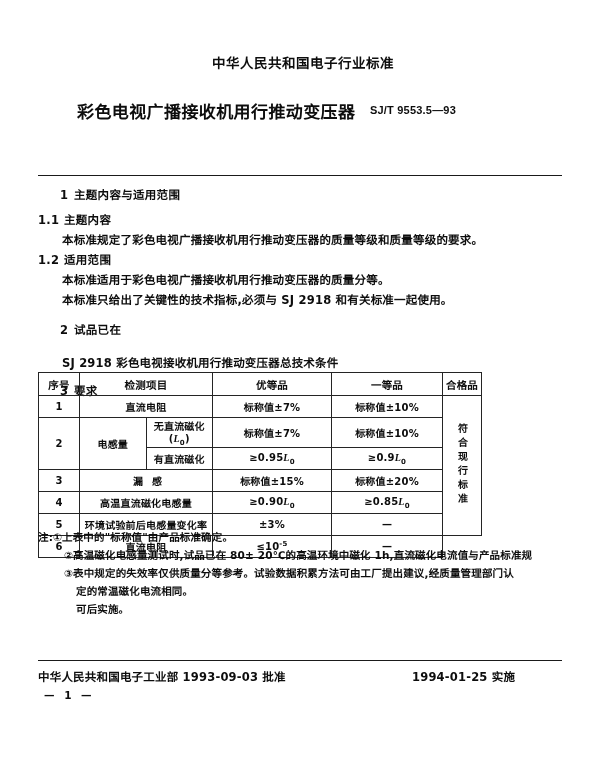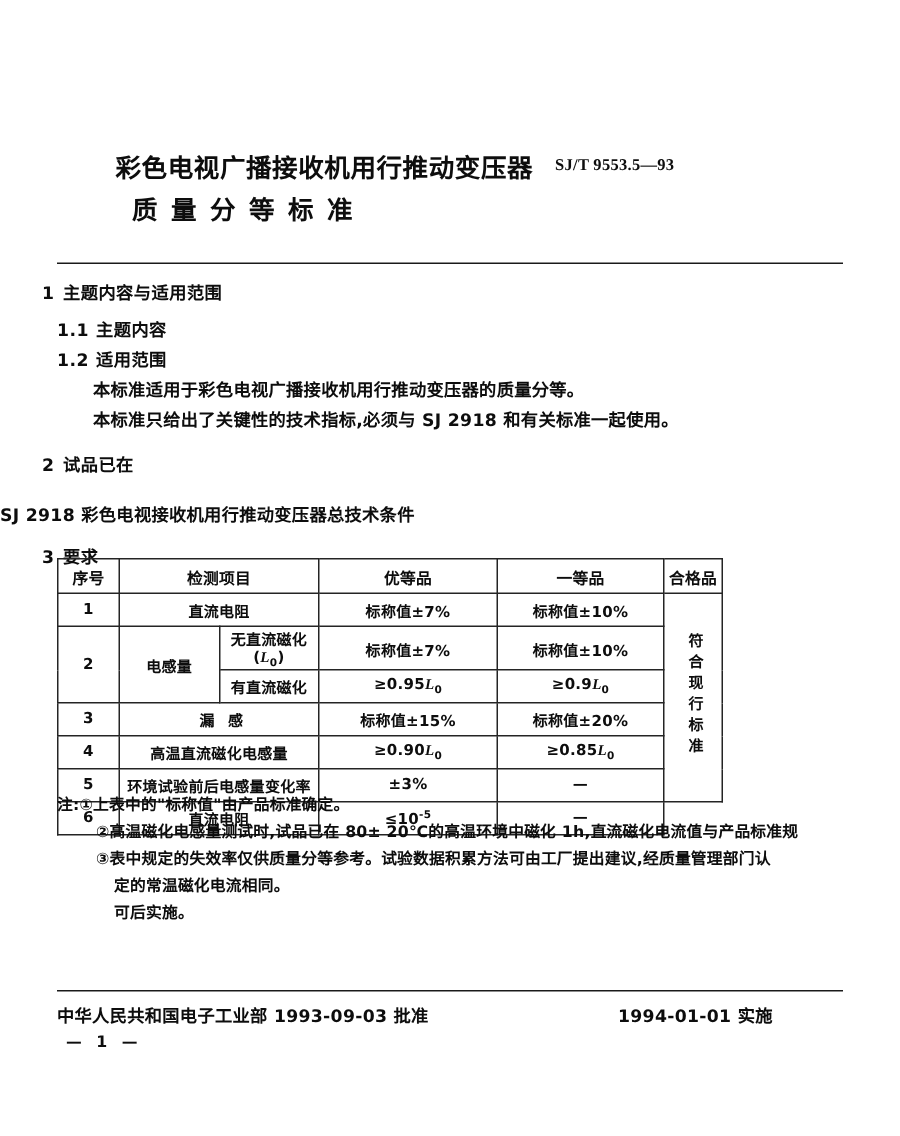--- a/index.html
+++ b/index.html
@@ -57,21 +57,21 @@
     letter-spacing: 0.4px;
     font-family: "DejaVu Sans", "Liberation Sans", sans-serif;
     white-space: nowrap;
   }
   .std-number {
     position: absolute;
     left: 355px;
     top: 6px;
     font-size: 11px;
     font-weight: bold;
-    font-family: Liberation Serif, serif;
+    font-family: Liberation Sans, sans-serif;
     white-space: nowrap;
     letter-spacing: 0.2px;
   }
   .sub-title {
     position: absolute;
     left: 88px;
     top: 28px;
     font-size: 17px;
     font-weight: bold;
     font-family: "DejaVu Sans", "Liberation Sans", sans-serif;
@@ -94,21 +94,21 @@
     position: absolute;
     left: 0;
     top: 186px;
     width: 600px;
     font-family: "DejaVu Sans", "Liberation Sans", sans-serif;
   }
   .clause-h1 {
     font-size: 11.5px;
     font-weight: bold;
     margin: 0 0 9px 0;
-    padding-left: 28px;
+    padding-left: 60px;
     letter-spacing: 0.3px;
   }
   .clause-h1 .num { display: inline-block; width: 14px; }
   .clause-h2 {
     font-size: 11.5px;
     font-weight: bold;
     margin: 0 0 4px 0;
     padding-left: 38px;
     letter-spacing: 0.3px;
   }
@@ -117,20 +117,21 @@
     font-size: 11.5px;
     font-weight: bold;
     margin: 0 0 4px 0;
     padding-left: 62px;
     letter-spacing: 0.2px;
   }
   .para-ref {
     font-size: 11.5px;
     font-weight: bold;
     margin: 0;
+    padding-left: 62px;
     letter-spacing: 0.2px;
   }
   .sp-8 { height: 8px; }
   .sp-10 { height: 10px; }
   .sp-12 { height: 12px; }
 
   
   .tbl-wrap {
     position: absolute;
     left: 38px;
@@ -231,40 +232,43 @@
     font-size: 10.5px;
     font-weight: bold;
     letter-spacing: 3px;
   }
 </style>
 </head>
 <body>
 
 <div class="page">
 
+  <div class="doc-header">
+    <div class="ministry-line">中华人民共和国电子行业标准</div>
+  </div>
 
   <div class="title-block">
     <div class="title-row">
       <div class="main-title">彩色电视广播接收机用行推动变压器</div>
       <div class="std-number">SJ/T 9553.5—93</div>
     </div>
-    <div class="sub-title">质量分等标准</div>
   </div>
 
   <div class="rule rule-top"></div>
 
   <div class="body-area">
 
     <div class="clause-h1">
       <span class="num">1</span><span>主题内容与适用范围</span>
     </div>
 
     <div class="clause-h2">
       <span class="num">1.1</span><span>主题内容</span>
     </div>
+    <p class="para">本标准规定了彩色电视广播接收机用行推动变压器的质量等级和质量等级的要求。</p>
 
     <div class="clause-h2">
       <span class="num">1.2</span><span>适用范围</span>
     </div>
     <p class="para">本标准适用于彩色电视广播接收机用行推动变压器的质量分等。</p>
     <p class="para">本标准只给出了关键性的技术指标,必须与 SJ 2918 和有关标准一起使用。</p>
 
     <div class="sp-10"></div>
 
     <div class="clause-h1">
@@ -357,17 +361,17 @@
     <p class="note-line ind">②高温磁化电感量测试时,试品已在 80± 20℃的高温环境中磁化 1h,直流磁化电流值与产品标准规</p>
     <p class="note-line ind">③表中规定的失效率仅供质量分等参考。试验数据积累方法可由工厂提出建议,经质量管理部门认</p>
     <p class="note-line ind2">定的常温磁化电流相同。</p>
     <p class="note-line ind2">可后实施。</p>
   </div>
 
   <div class="rule rule-bottom"></div>
 
   <div class="footer">
     <div class="foot-approve">中华人民共和国电子工业部 1993-09-03 批准</div>
-    <div class="foot-impl">1994-01-01 实施</div>
+    <div class="foot-impl">1994-01-25 实施</div>
     <div class="page-num">— 1 —</div>
   </div>
 
 </div>
 
 </body></html>

